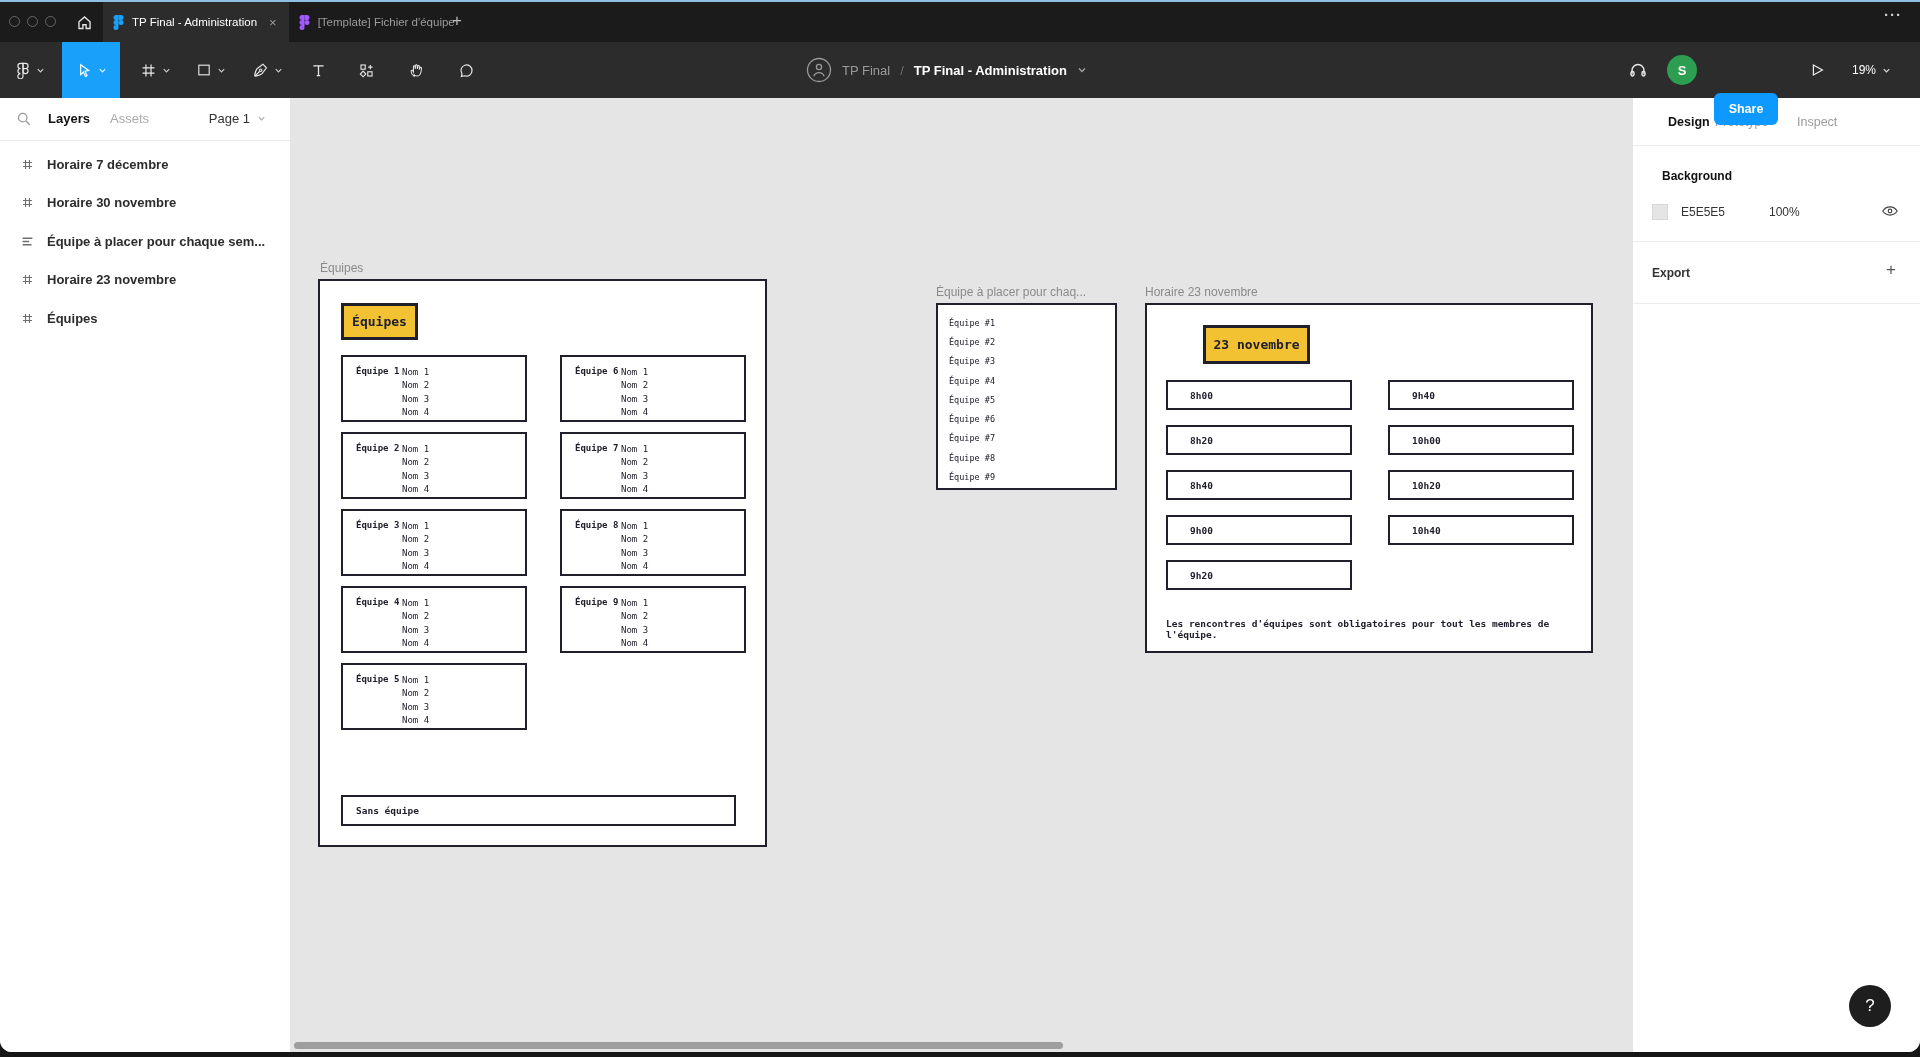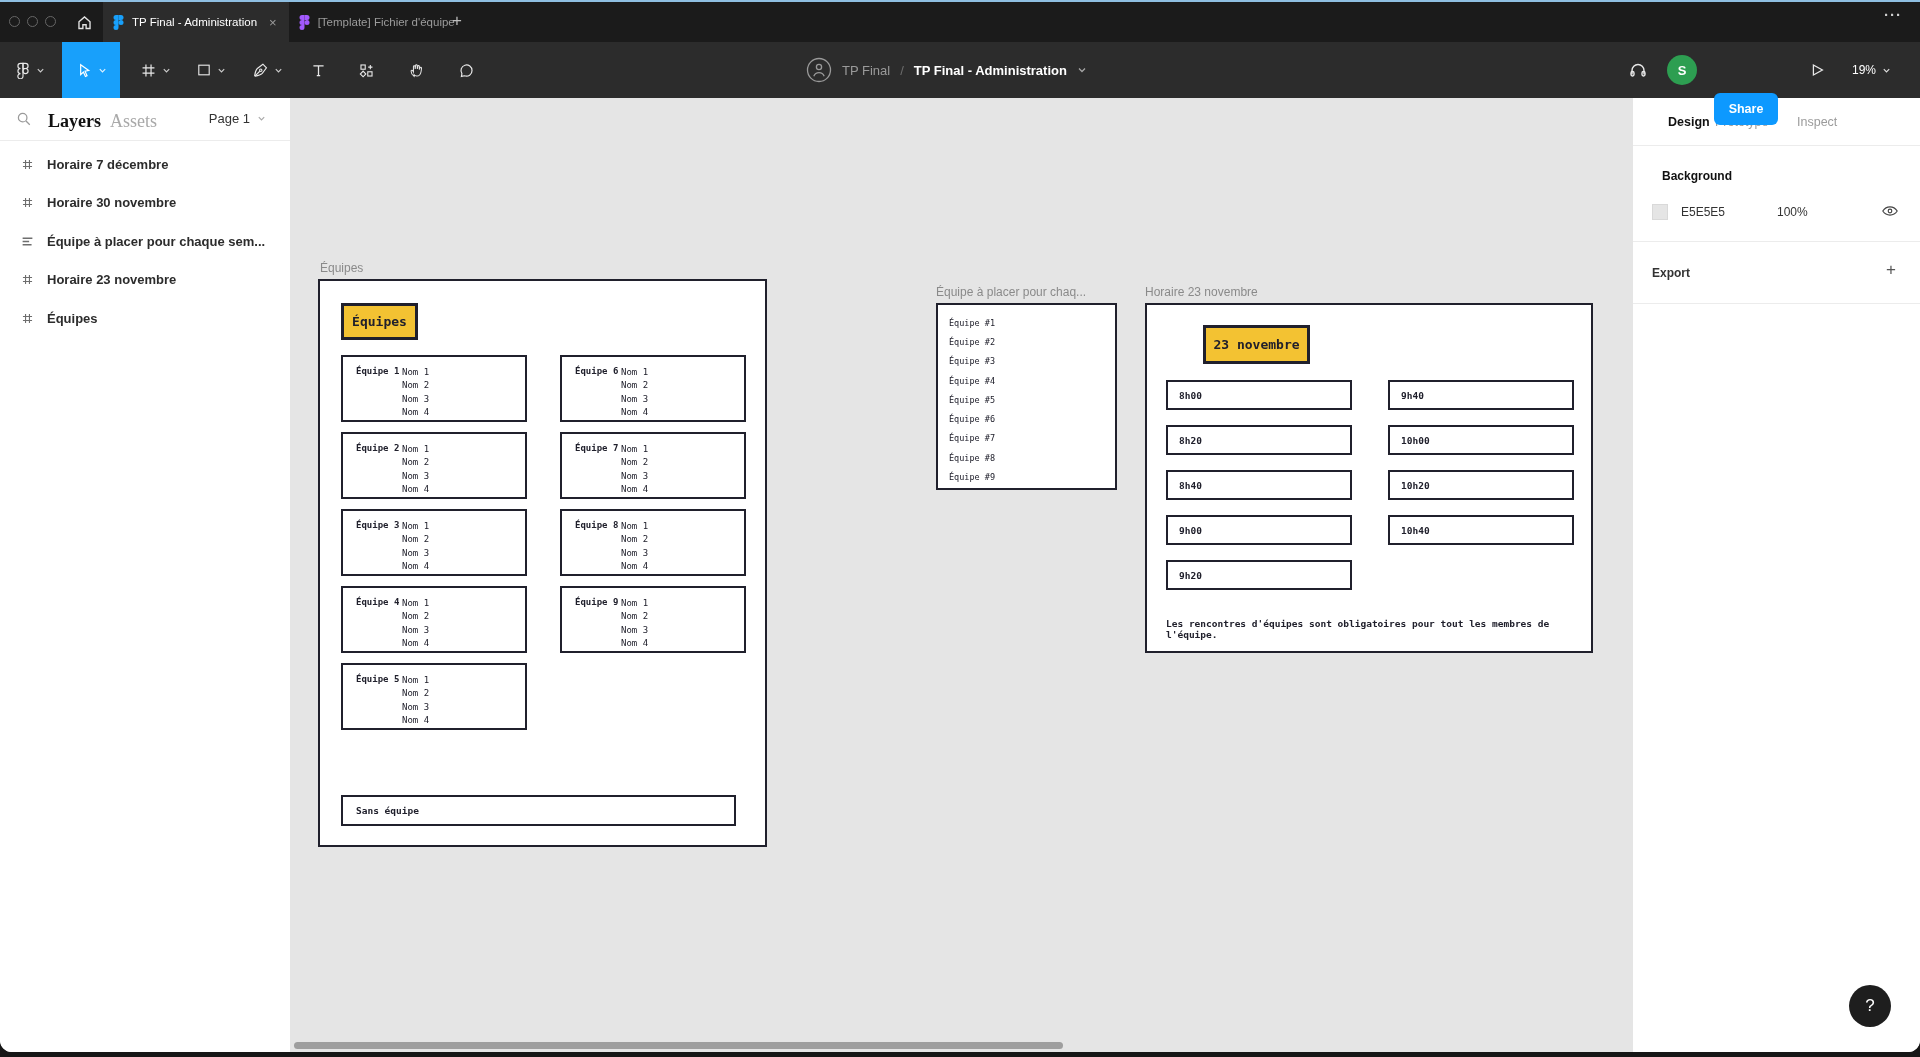--- a/index.html
+++ b/index.html
@@ -35,21 +35,21 @@
   .hp-btn { position:absolute; left:1623px; top:14px; width:30px; height:28px; color:#e8e8e8; display:flex; align-items:center; justify-content:center; }
   .avatar { position:absolute; left:1667px; top:13px; width:30px; height:30px; border-radius:50%; color:#fff; font-size:13px; font-weight:700; display:flex; align-items:center; justify-content:center; }
   .share-btn { position:absolute; left:1714px; top:51px; width:64px; height:32px; border:none; border-radius:6px; color:#fff; font-size:12.5px; font-weight:600; font-family:inherit; z-index:41; }
   .present-btn { position:absolute; left:1804px; top:15px; width:26px; height:26px; color:#e8e8e8; display:flex; align-items:center; justify-content:center; }
   .zoom-menu { position:absolute; left:1852px; top:15px; height:26px; display:flex; align-items:center; gap:6px; color:#fff; font-size:12px; }
 
   
   .sidebar { position:absolute; left:0; top:98px; width:290px; bottom:0; background:#fff; z-index:30; }
   .sb-header { position:absolute; left:0; top:0; width:100%; height:43px; border-bottom:1px solid #ececec; }
   .sb-search { position:absolute; left:16px; top:13px; color:#9a9a9a; }
-  .sb-tab { position:absolute; top:13px; font-size:18px;font-family:Liberation Serif, serif; }
+  .sb-tab { position:absolute; top:13px; font-size:13px; }
   .sb-tab.t0 { left:48px; font-weight:700; color:#111; }
   .sb-tab.t1 { left:110px; color:#a9a9a9; }
   .page-sel { position:absolute; right:24px; top:13px; display:flex; gap:7px; align-items:center; font-size:13px; color:#333; }
   .page-sel .chev { color:#9a9a9a; }
   .layers { position:absolute; left:0; top:47px; width:100%; }
   .layer-row { height:38.5px; display:flex; align-items:center; padding-left:20px; gap:13px; }
   .layer-row .lic { width:14px; color:#6e6e6e; display:flex; align-items:center; justify-content:center; }
   .layer-row .icon-text { display:none; }
   .layer-row[data-icon="text"] .icon-text { display:flex; }
   .layer-row .lname { font-size:13px; font-weight:600; color:#2c2c2c; white-space:nowrap; overflow:hidden; text-overflow:ellipsis; max-width:230px; }
@@ -61,34 +61,34 @@
   .mono { font-family:"DejaVu Sans Mono",monospace; color:#20202c; }
   .ybox { position:absolute; border:3px solid #20202c; display:flex; align-items:center; justify-content:center; font-size:13px; font-weight:700; }
   .team-col { position:absolute; display:flex; flex-direction:column; gap:10px;border-radius:13px; }
   .team-box { position:relative; width:186px; height:67px; border:2px solid #20202c; background:#fff; }
   .team-name { position:absolute; left:13px; top:9px; font-size:9px; font-weight:700; }
   .team-members { position:absolute; left:59px; top:9px; font-size:9px; line-height:13.4px; white-space:pre-line; }
   .footer-box { position:absolute; left:21px; top:514px; width:395px; height:31px; border:2px solid #20202c; display:flex; align-items:center; padding-left:13px; font-size:9.5px; font-weight:700; }
   .placer-list { position:absolute; left:0; top:8px; width:100%; display:flex; flex-direction:column; }
   .placer-item { height:19.3px; display:flex; align-items:center; padding-left:11px; font-size:8.5px; }
   .slot-col { position:absolute; top:75px; display:flex; flex-direction:column; gap:15px; }
-  .slot { width:186px; height:30px; border:2px solid #20202c; background:#fff; display:flex; align-items:center; padding-left:11px; font-size:9.5px; font-weight:700; }
+  .slot { width:186px; height:30px; border:2px solid #20202c; background:#fff; display:flex; align-items:center; padding-left:22px; font-size:9.5px; font-weight:700; }
   .note { position:absolute; left:19px; top:313px; font-size:9.5px; font-weight:700; }
   .hscroll { position:absolute; left:4px; top:944px; width:769px; height:7px; border-radius:4px; background:#9e9e9e; }
 
   
   .inspector { position:absolute; left:1633px; top:98px; right:0; bottom:0; background:#fff; z-index:30; }
   .insp-tabs { position:absolute; left:0; top:0; width:100%; height:48px; border-bottom:1px solid #ececec; }
   .insp-tab { position:absolute; top:17px; font-size:12.5px; color:#9b9b9b; }
   .insp-tab.active { font-weight:700; color:#111;margin-left:16px; }
   .insp-tab.i0 { left:19px; } .insp-tab.i1 { left:82px; } .insp-tab.i2 { left:164px; }
   .sec-title { position:absolute; left:29px; font-size:12px; font-weight:700; color:#111; }
   .swatch { position:absolute; left:19px; top:106px; width:16px; height:16px; border:1px solid #d9d9d9; }
   .hexval { position:absolute; left:48px; top:107px; font-size:12px; color:#333; }
-  .opacity { position:absolute; left:144px; top:107px; font-size:12px; color:#333; }
+  .opacity { position:absolute; left:136px; top:107px; font-size:12px; color:#333; }
   .eye-btn { position:absolute; left:248px; top:104px; color:#444; }
   .divider { position:absolute; left:0; width:100%; height:1px; background:#ececec; }
   .export-title { position:absolute; left:19px; top:168px; font-size:12px; font-weight:600; color:#333; }
   .plus-btn { position:absolute; left:246px; top:160px; width:24px; height:24px; color:#555; font-size:17px; font-weight:300; display:flex; align-items:center; justify-content:center; }
 
   .help-btn { position:absolute; left:1849px; top:985px; width:42px; height:42px; border-radius:50%; background:#1e1e1e; color:#fff; font-size:17px; display:flex; align-items:center; justify-content:center; z-index:45; }
 </style>
 </head>
 <body>
 

